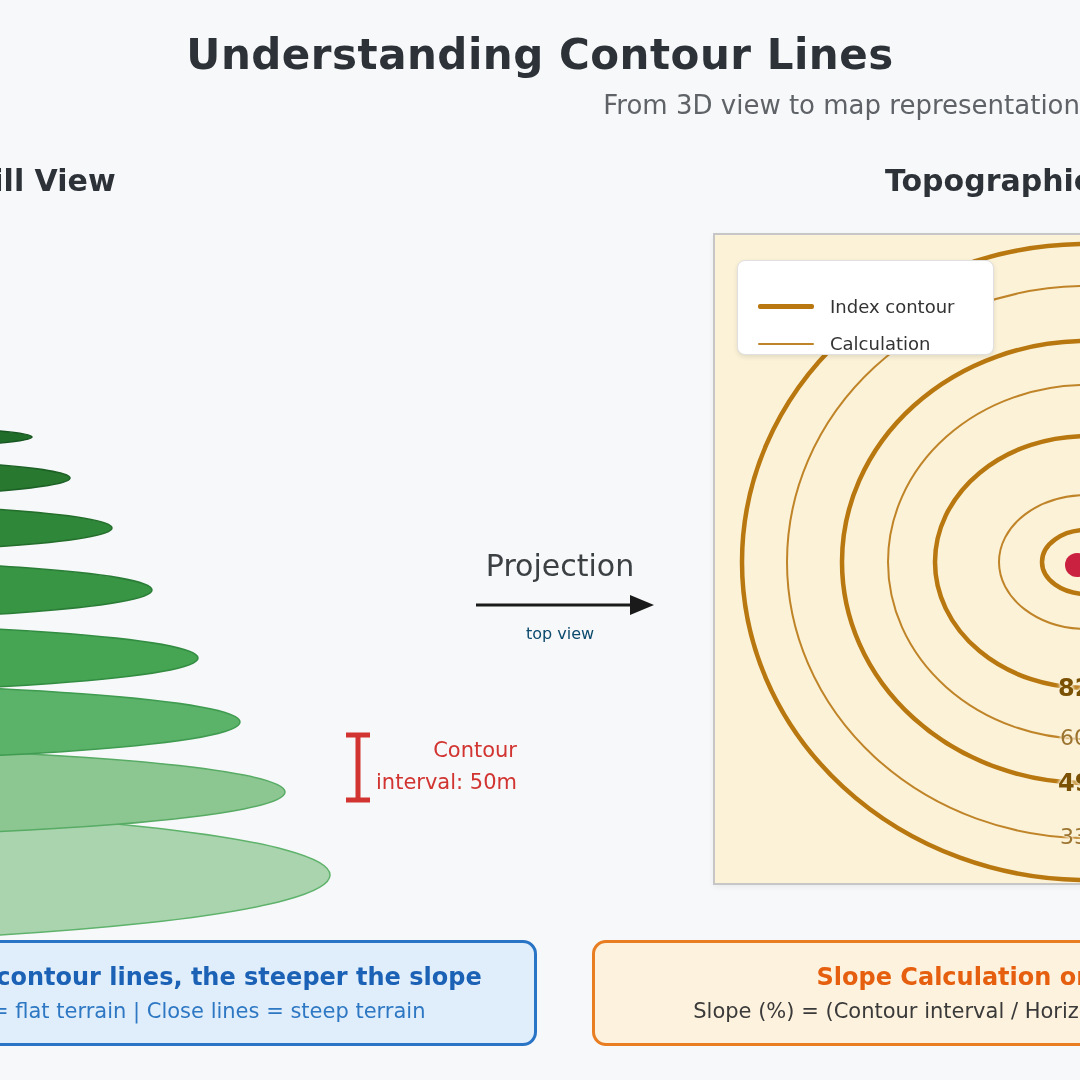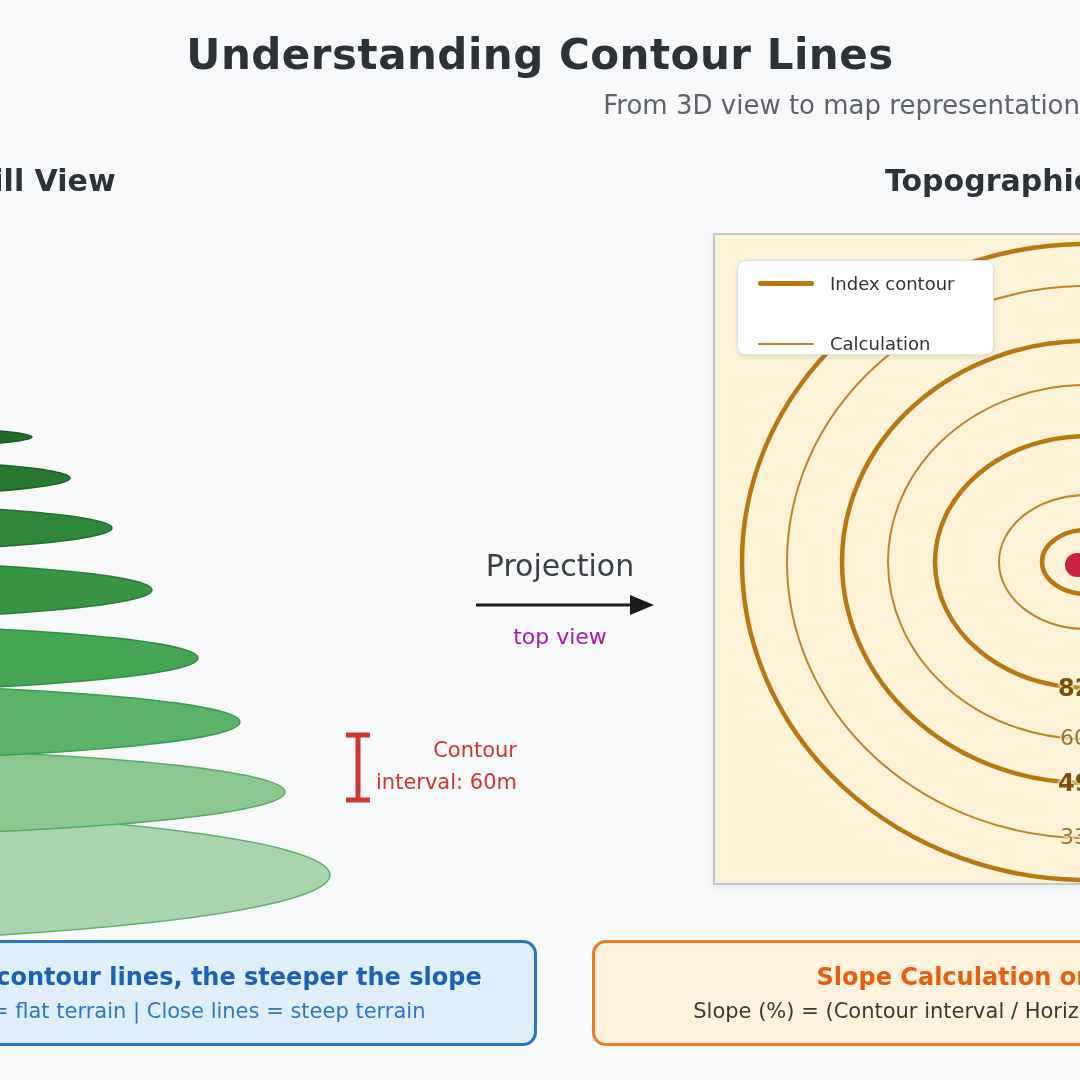--- a/index.html
+++ b/index.html
@@ -9,34 +9,34 @@
   }
   .abs{position:absolute;}
   
   .title{left:0;right:0;top:30px;text-align:center;font-size:42px;font-weight:bold;color:#2d3238;letter-spacing:.5px;}
   .subtitle{left:0;right:0;top:90px;text-align:right;font-size:26px;color:#5f6368;margin-left:28px;}
   .section-title{top:163px;font-size:30px;font-weight:bold;color:#2d3238;white-space:nowrap;}
   .section-title.left{left:-88px;}
   .section-title.right{left:885px;}
   
   .proj-top{left:440px;top:548px;width:240px;text-align:center;font-size:30px;color:#3c4043;}
-  .proj-bottom{left:440px;top:624px;width:240px;text-align:center;font-size:22px;color:#a21caf;}
+  .proj-bottom{left:440px;top:624px;width:240px;text-align:center;font-size:16px;color:#0c4a6e;}
   
   .interval-text{left:376px;top:734px;font-size:21px;line-height:32px;white-space:nowrap;}
   
   #map-panel{
     left:713px;top:233px;width:500px;height:648px;
     background:#fbf2d8;border:2px solid #c6c6c6;overflow:hidden;
     box-shadow:0 2px 6px rgba(0,0,0,.06);
   }
   #legend{
     position:absolute;left:22px;top:25px;width:257px;height:95px;
     background:#ffffff;border:1px solid #e0e0e0;border-radius:8px;
     box-shadow:0 2px 5px rgba(0,0,0,.10);
-    display:flex;flex-direction:column;justify-content:space-between;gap:16px;padding:12px 0 0 20px;box-sizing:border-box;
+    display:flex;flex-direction:column;justify-content:flex-end;gap:16px;padding:12px 0 0 20px;box-sizing:border-box;
   }
   .legend-row{display:flex;align-items:center;gap:16px;}
   .legend-swatch{width:56px;border-radius:2px;}
   .legend-label{font-size:18px;color:#333333;}
   .ring-label{position:absolute;white-space:nowrap;
     text-shadow:0 0 3px #fbf2d8,0 0 3px #fbf2d8,0 0 5px #fbf2d8;}
   #peak-dot{position:absolute;width:24px;height:24px;border-radius:50%;}
   
   .info-box{height:106px;border-radius:14px;box-sizing:border-box;
     display:flex;flex-direction:column;justify-content:center;gap:8px;text-align:center;}
@@ -79,21 +79,21 @@
   </svg>
   <div class="abs proj-bottom">top view</div>
 
   <svg id="bracket-svg" width="50" height="85" style="left:340px;top:727px;">
     <line x1="18" y1="8" x2="18" y2="73" stroke-width="5" stroke="#d13431"></line>
     <line x1="6" y1="8" x2="30" y2="8" stroke-width="5" stroke="#d13431"></line>
     <line x1="6" y1="73" x2="30" y2="73" stroke-width="5" stroke="#d13431"></line>
   </svg>
   <div class="abs interval-text" style="color: rgb(209, 52, 49); text-align: right;">
     <div>Contour</div>
-    <div>interval: 60m</div>
+    <div>interval: 50m</div>
   </div>
 
   <div id="map-panel" class="abs">
     <svg id="rings-svg" width="500" height="648" viewBox="0 0 500 648">
         <ellipse cx="372" cy="327" rx="345" ry="318" fill="none" stroke="#b8770f" stroke-width="4.5"></ellipse>
         <ellipse cx="372" cy="327" rx="300" ry="276" fill="none" stroke="#c08428" stroke-width="2"></ellipse>
         <ellipse cx="372" cy="327" rx="245" ry="221" fill="none" stroke="#b8770f" stroke-width="4.5"></ellipse>
         <ellipse cx="372" cy="327" rx="199" ry="177" fill="none" stroke="#c08428" stroke-width="2"></ellipse>
         <ellipse cx="372" cy="327" rx="152" ry="126" fill="none" stroke="#b8770f" stroke-width="4.5"></ellipse>
         <ellipse cx="372" cy="327" rx="88" ry="67" fill="none" stroke="#c08428" stroke-width="2"></ellipse>

